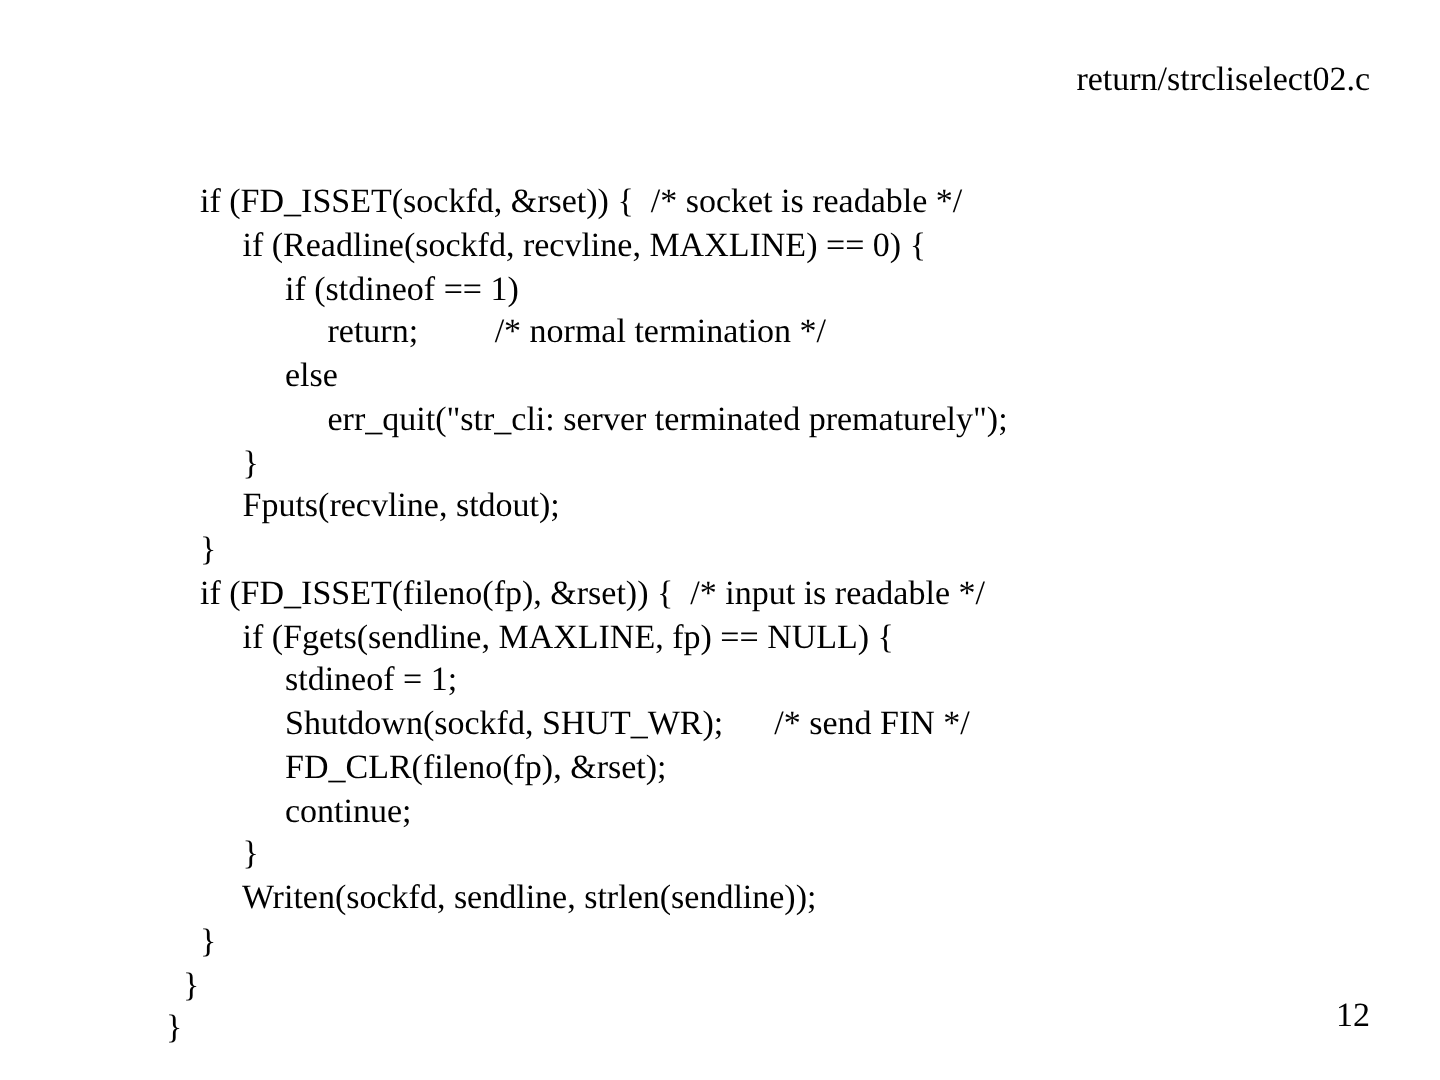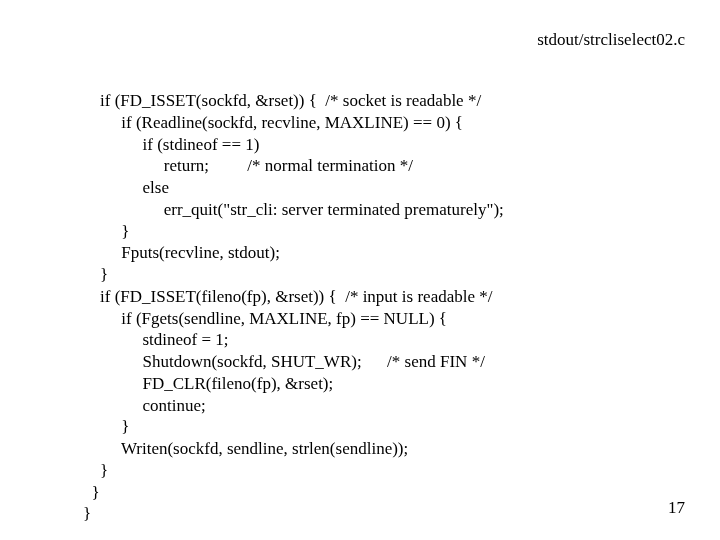--- a/index.html
+++ b/index.html
@@ -29,21 +29,21 @@
   }
   .pagenum {
     position: absolute;
     bottom: 22px;
     right: 35px;
   }
 </style>
 </head>
 <body>
 
-<div class="title">stdout/strcliselect02.c</div>
+<div class="title">return/strcliselect02.c</div>
 
 <div class="code" id="code-block">    if (FD_ISSET(sockfd, &amp;rset)) {  /* socket is readable */
          if (Readline(sockfd, recvline, MAXLINE) == 0) {
               if (stdineof == 1)
                    return;         /* normal termination */
               else
                    err_quit("str_cli: server terminated prematurely");
          }
          Fputs(recvline, stdout);
     }
@@ -52,13 +52,13 @@
               stdineof = 1;
               Shutdown(sockfd, SHUT_WR);      /* send FIN */
               FD_CLR(fileno(fp), &amp;rset);
               continue;
          }
          Writen(sockfd, sendline, strlen(sendline));
     }
   }
 }</div>
 
-<div class="pagenum">17</div>
+<div class="pagenum">12</div>
 
 </body></html>

